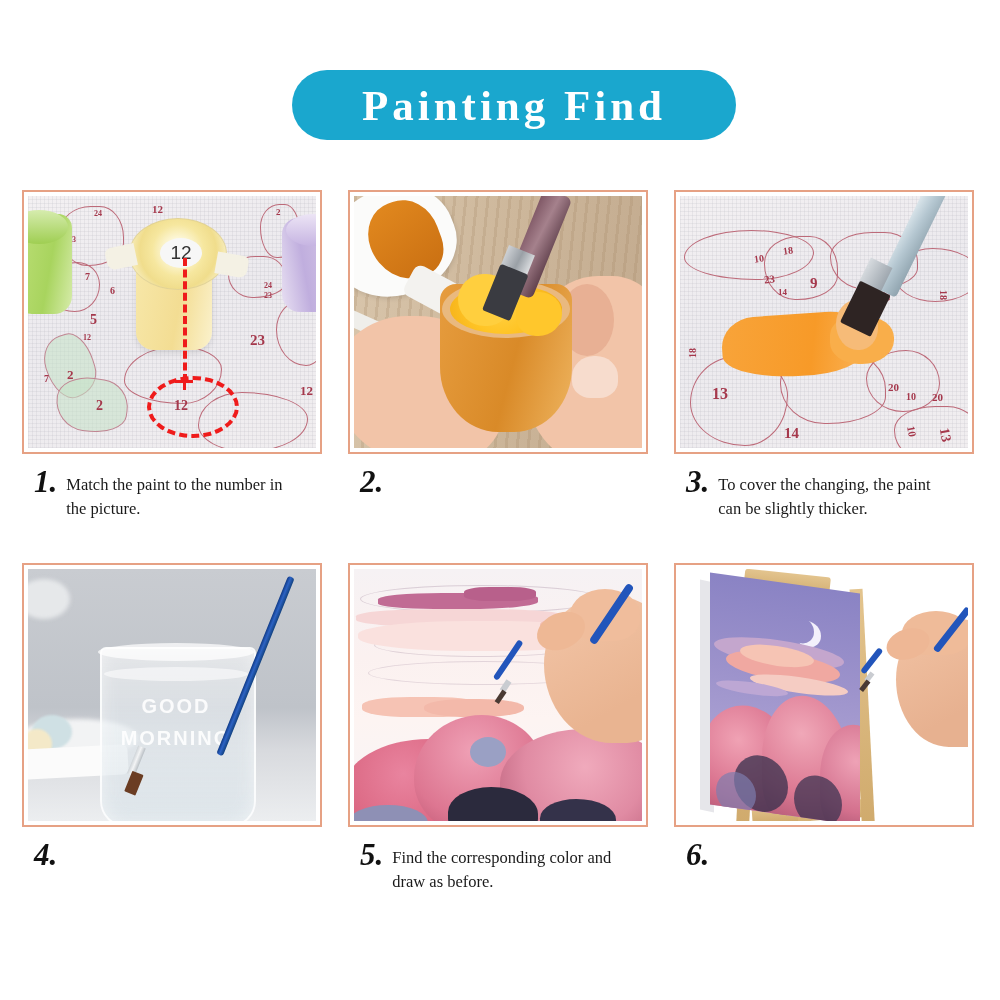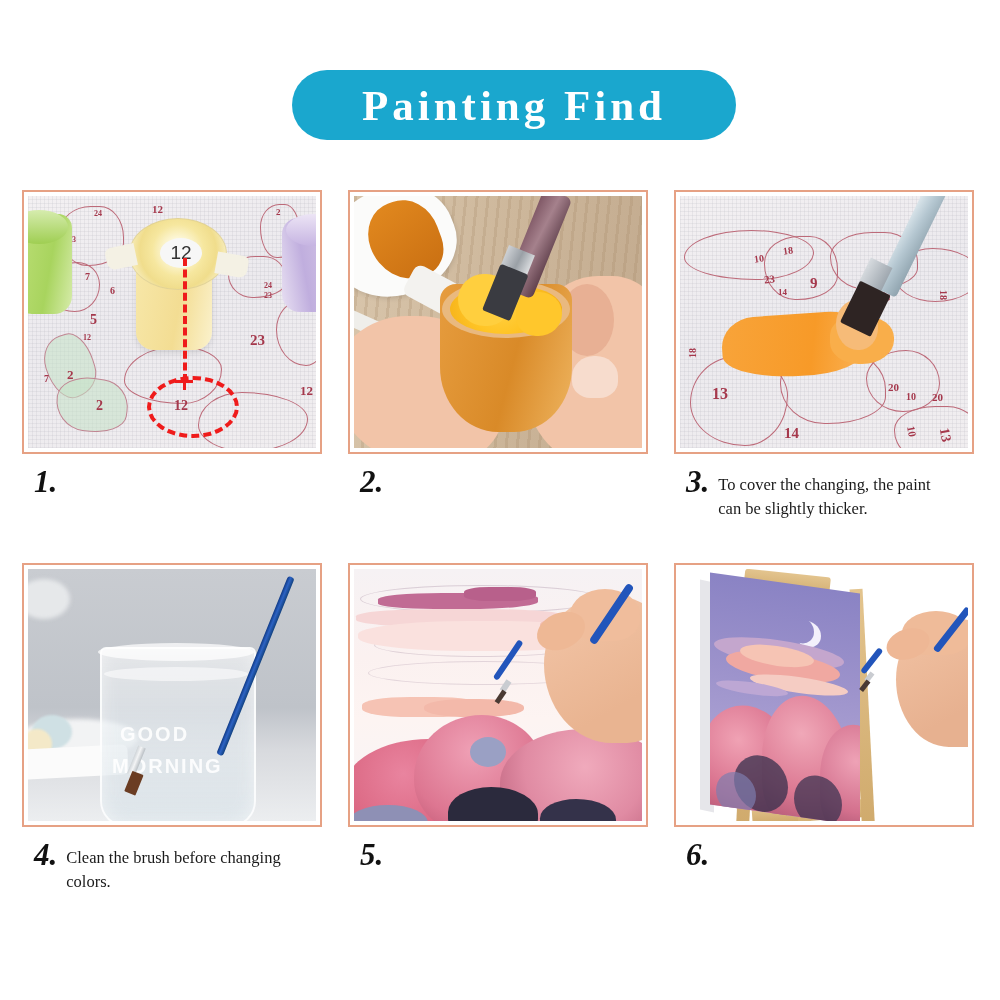--- a/index.html
+++ b/index.html
@@ -153,21 +153,21 @@
   .glass-bg {
     position: absolute; inset: 0;
     background: linear-gradient(180deg,#c9ccd1 0%, #bfc3c9 55%, #d8dade 72%, #eceef0 100%);
   }
   .gm-text {
     position: absolute;
     color: rgba(255,255,255,.88);
     font-family: "Liberation Sans", sans-serif;
     font-weight: bold;
     letter-spacing: 2px;
-    margin-top: 28px;
+    text-align: center;
   }
 
   
   .sky5 { position:absolute; inset:0; background: linear-gradient(180deg,#f6f2f4 0%,#fbf1f0 35%,#fdf4f2 60%,#f6f4f7 100%); }
   .sky6 { position:absolute; background: linear-gradient(180deg,#8a83c4 0%,#9c92cb 40%,#aaa0d2 70%,#b8aed8 100%); }
   .easel-wood { position:absolute; background: linear-gradient(180deg,#e3c48e,#cfa96b); }
 </style>
 </head>
 <body>
 
@@ -228,20 +228,21 @@
 
           <div class="dashed-line" style="left:155px;top:62px;height:124px;"></div>
           <div class="cross-h" style="left:147px;top:184px;width:18px;height:3px;"></div>
           <div class="cross-v" style="left:155px;top:178px;width:3px;height:16px;"></div>
           <div class="dashed-ellipse" style="left:119px;top:180px;width:84px;height:54px;"></div>
           <div class="num" style="left:146px;top:203px;font-size:14px;">12</div>
         </div>
       </div>
       <div class="caption">
         <div class="step-number">1.</div>
+        <div class="caption-text">Match the paint to the number in the picture.</div>
       </div>
     </div>
 
     <div class="step-cell">
       <div class="photo-frame">
         <div class="photo">
           <div class="wood-bg"></div>
 
           <div style="position:absolute;left:-24px;top:-8px;width:126px;height:108px;background:#fbfbfa;border-radius:50% 50% 46% 54%;transform:rotate(-22deg);box-shadow:0 2px 5px rgba(0,0,0,.12);"></div>
           <div style="position:absolute;left:16px;top:4px;width:70px;height:80px;background:linear-gradient(160deg,#e2891f,#c96f12);border-radius:48% 52% 40% 60%;transform:rotate(-20deg);"></div>
@@ -339,21 +340,20 @@
           <div class="gm-text" style="left:92px;top:126px;width:112px;font-size:20px;">GOOD</div>
           <div class="gm-text" style="left:84px;top:158px;width:128px;font-size:20px;">MORNING</div>
 
           <div style="position:absolute;left:188px;top:-6px;width:7px;height:192px;background:linear-gradient(90deg,#103a86,#2d63c4 45%,#12417f);border-radius:3px;transform:rotate(22deg);transform-origin:bottom center;"></div>
           <div style="position:absolute;left:110px;top:178px;width:8px;height:30px;background:linear-gradient(90deg,#cfd4d8,#f3f4f5 45%,#b9bfc4);transform:rotate(22deg);transform-origin:top center;"></div>
           <div style="position:absolute;left:104px;top:204px;width:12px;height:22px;background:#6b3d23;border-radius:1px;transform:rotate(22deg);transform-origin:top center;"></div>
         </div>
       </div>
       <div class="caption">
         <div class="step-number">4.</div>
-        <div class="caption-text"> Clean the brush before changing colors.</div>
       </div>
     </div>
 
     <div class="step-cell">
       <div class="photo-frame">
         <div class="photo">
           <div class="sky5"></div>
 
           <div style="position:absolute;left:6px;top:16px;width:240px;height:26px;border:1px solid rgba(190,170,185,.5);border-radius:50%;"></div>
           <div style="position:absolute;left:20px;top:64px;width:210px;height:22px;border:1px solid rgba(190,170,185,.45);border-radius:50%;"></div>
@@ -379,20 +379,21 @@
           <div style="position:absolute;left:216px;top:20px;width:70px;height:52px;background:#f0bd9c;border-radius:50% 50% 40% 40%;"></div>
           <div style="position:absolute;left:182px;top:44px;width:50px;height:36px;background:#eeb895;border-radius:50%;transform:rotate(-24deg);"></div>
           <div style="position:absolute;left:234px;top:4px;width:8px;height:70px;background:#2255bb;border-radius:4px;transform:rotate(34deg);transform-origin:bottom center;"></div>
           <div style="position:absolute;left:164px;top:72px;width:6px;height:46px;background:#2255bb;border-radius:3px;transform:rotate(34deg);transform-origin:top center;"></div>
           <div style="position:absolute;left:152px;top:112px;width:6px;height:12px;background:#c9ccd1;transform:rotate(34deg);transform-origin:top center;"></div>
           <div style="position:absolute;left:148px;top:122px;width:5px;height:14px;background:#4a3a33;transform:rotate(34deg);transform-origin:top center;"></div>
         </div>
       </div>
       <div class="caption">
         <div class="step-number">5.</div>
+        <div class="caption-text">Find the corresponding color and draw as before.</div>
       </div>
     </div>
 
     <div class="step-cell">
       <div class="photo-frame">
         <div class="photo" style="background:#ffffff;">
 
           <div class="easel-wood" style="left:64px;top:4px;width:86px;height:22px;border-radius:3px;transform:rotate(6deg);"></div>
           <div class="easel-wood" style="left:72px;top:234px;width:112px;height:18px;border-radius:3px;transform:rotate(-4deg);"></div>
           <div class="easel-wood" style="left:62px;top:20px;width:13px;height:248px;transform:rotate(3deg);"></div>

